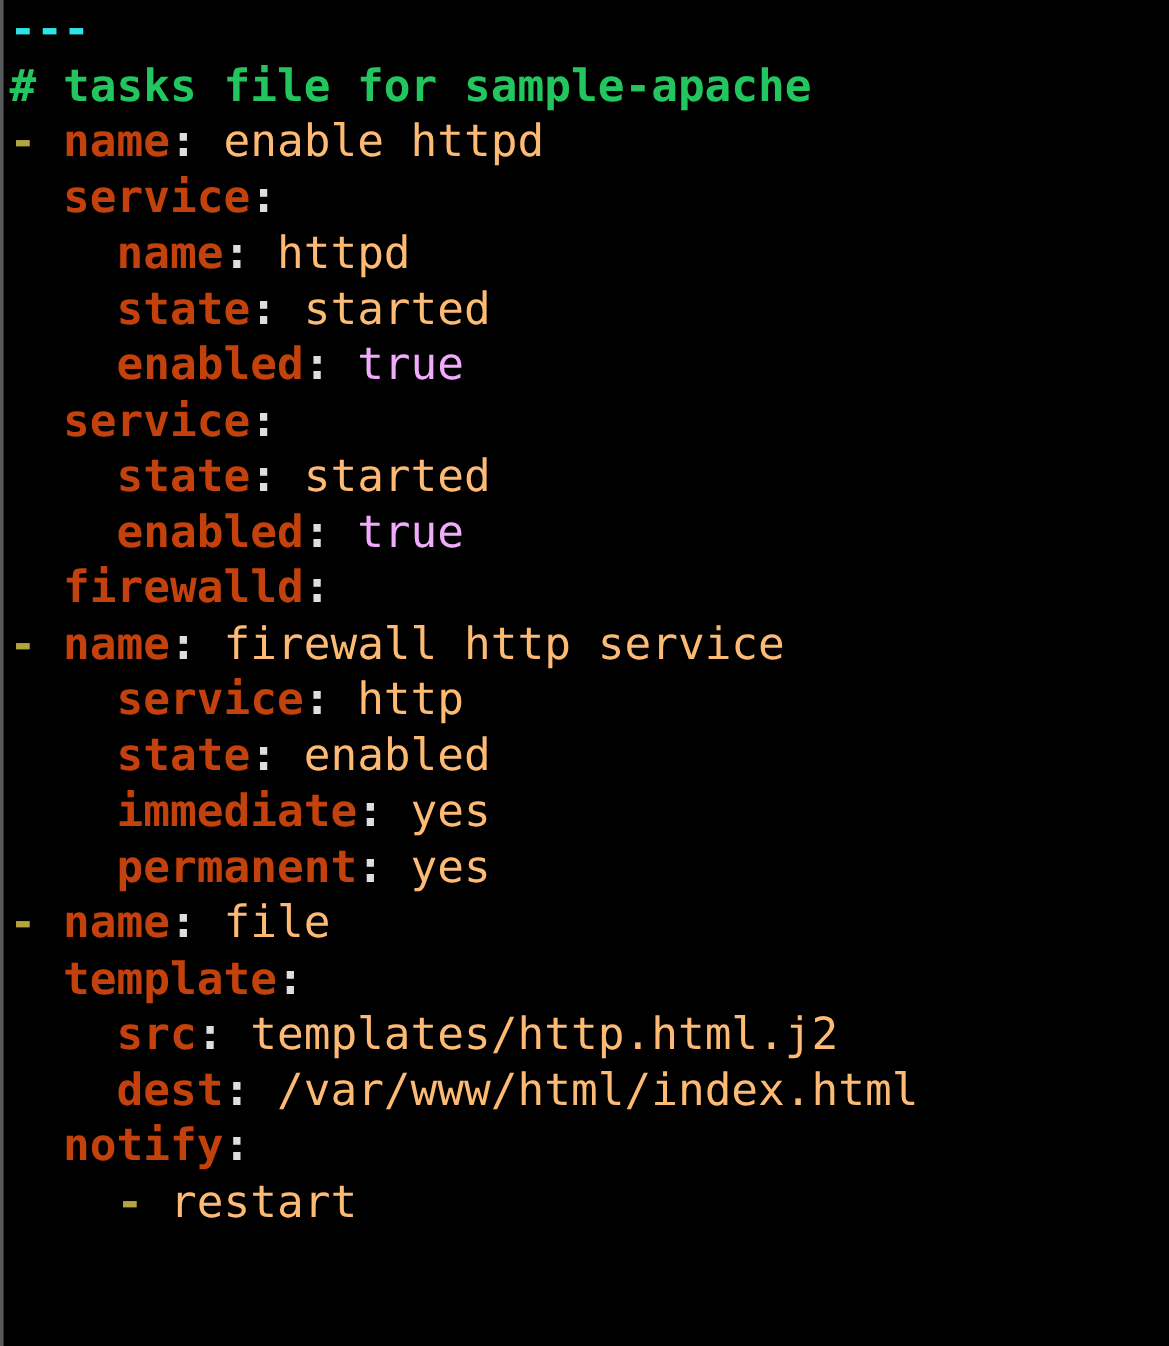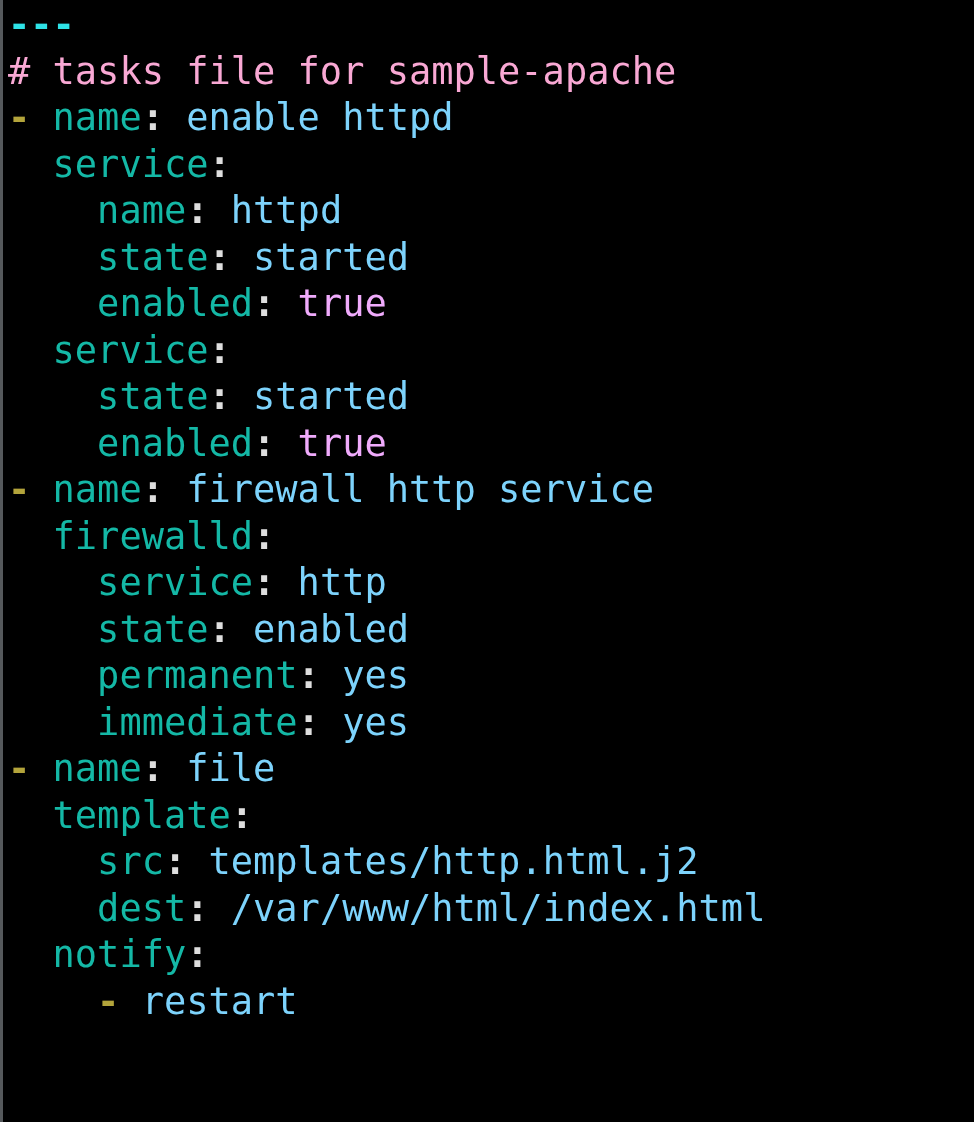--- a/index.html
+++ b/index.html
@@ -39,25 +39,25 @@
     line-height: 46.5px;
     white-space: pre;
     font-size: 37px;
     letter-spacing: 0px;
     padding-left: 8px;
     box-sizing: border-box;
   }
   
   .tok { white-space: pre; }
   .t-doc   { color: #2ee2e6; font-weight: bold; }          
-  .t-cmt   { color: #f9a8d4; font-weight: normal; }        
+  .t-cmt   { color: #22c55e; font-weight: bold; }        
   .t-dash  { color: #b3a43b; font-weight: bold; }          
-  .t-key   { color: #14b8a6; font-weight: normal; }          
+  .t-key   { color: #c2410c; font-weight: bold; }          
   .t-colon { color: #dedede; font-weight: bold; }          
-  .t-val   { color: #7dd3fc; font-weight: normal; }        
+  .t-val   { color: #fdba74; font-weight: normal; }        
   .t-bool  { color: #f0abfc; font-weight: normal; }        
   .t-ws    { color: transparent; }
 </style>
 </head>
 <body>
 
 <div id="screen">
 
   <div id="left-edge-strip"></div>
 
@@ -65,26 +65,26 @@
       <div class="line"><span class="tok t-doc">---</span></div>
       <div class="line"><span class="tok t-cmt"># tasks file for sample-apache</span></div>
       <div class="line"><span class="tok t-dash">-</span><span class="tok t-ws"> </span><span class="tok t-key">name</span><span class="tok t-colon">:</span><span class="tok t-ws"> </span><span class="tok t-val">enable httpd</span></div>
       <div class="line"><span class="tok t-ws">  </span><span class="tok t-key">service</span><span class="tok t-colon">:</span></div>
       <div class="line"><span class="tok t-ws">    </span><span class="tok t-key">name</span><span class="tok t-colon">:</span><span class="tok t-ws"> </span><span class="tok t-val">httpd</span></div>
       <div class="line"><span class="tok t-ws">    </span><span class="tok t-key">state</span><span class="tok t-colon">:</span><span class="tok t-ws"> </span><span class="tok t-val">started</span></div>
       <div class="line"><span class="tok t-ws">    </span><span class="tok t-key">enabled</span><span class="tok t-colon">:</span><span class="tok t-ws"> </span><span class="tok t-bool">true</span></div>
       <div class="line"><span class="tok t-ws">  </span><span class="tok t-key">service</span><span class="tok t-colon">:</span></div>
       <div class="line"><span class="tok t-ws">    </span><span class="tok t-key">state</span><span class="tok t-colon">:</span><span class="tok t-ws"> </span><span class="tok t-val">started</span></div>
       <div class="line"><span class="tok t-ws">    </span><span class="tok t-key">enabled</span><span class="tok t-colon">:</span><span class="tok t-ws"> </span><span class="tok t-bool">true</span></div>
+      <div class="line"><span class="tok t-ws">  </span><span class="tok t-key">firewalld</span><span class="tok t-colon">:</span></div>
       <div class="line"><span class="tok t-dash">-</span><span class="tok t-ws"> </span><span class="tok t-key">name</span><span class="tok t-colon">:</span><span class="tok t-ws"> </span><span class="tok t-val">firewall http service</span></div>
-      <div class="line"><span class="tok t-ws">  </span><span class="tok t-key">firewalld</span><span class="tok t-colon">:</span></div>
       <div class="line"><span class="tok t-ws">    </span><span class="tok t-key">service</span><span class="tok t-colon">:</span><span class="tok t-ws"> </span><span class="tok t-val">http</span></div>
       <div class="line"><span class="tok t-ws">    </span><span class="tok t-key">state</span><span class="tok t-colon">:</span><span class="tok t-ws"> </span><span class="tok t-val">enabled</span></div>
+      <div class="line"><span class="tok t-ws">    </span><span class="tok t-key">immediate</span><span class="tok t-colon">:</span><span class="tok t-ws"> </span><span class="tok t-val">yes</span></div>
       <div class="line"><span class="tok t-ws">    </span><span class="tok t-key">permanent</span><span class="tok t-colon">:</span><span class="tok t-ws"> </span><span class="tok t-val">yes</span></div>
-      <div class="line"><span class="tok t-ws">    </span><span class="tok t-key">immediate</span><span class="tok t-colon">:</span><span class="tok t-ws"> </span><span class="tok t-val">yes</span></div>
       <div class="line"><span class="tok t-dash">-</span><span class="tok t-ws"> </span><span class="tok t-key">name</span><span class="tok t-colon">:</span><span class="tok t-ws"> </span><span class="tok t-val">file</span></div>
       <div class="line"><span class="tok t-ws">  </span><span class="tok t-key">template</span><span class="tok t-colon">:</span></div>
       <div class="line"><span class="tok t-ws">    </span><span class="tok t-key">src</span><span class="tok t-colon">:</span><span class="tok t-ws"> </span><span class="tok t-val">templates/http.html.j2</span></div>
       <div class="line"><span class="tok t-ws">    </span><span class="tok t-key">dest</span><span class="tok t-colon">:</span><span class="tok t-ws"> </span><span class="tok t-val">/var/www/html/index.html</span></div>
       <div class="line"><span class="tok t-ws">  </span><span class="tok t-key">notify</span><span class="tok t-colon">:</span></div>
       <div class="line"><span class="tok t-ws">    </span><span class="tok t-dash">-</span><span class="tok t-ws"> </span><span class="tok t-val">restart</span></div>
     </div>
 
 </div>
 

